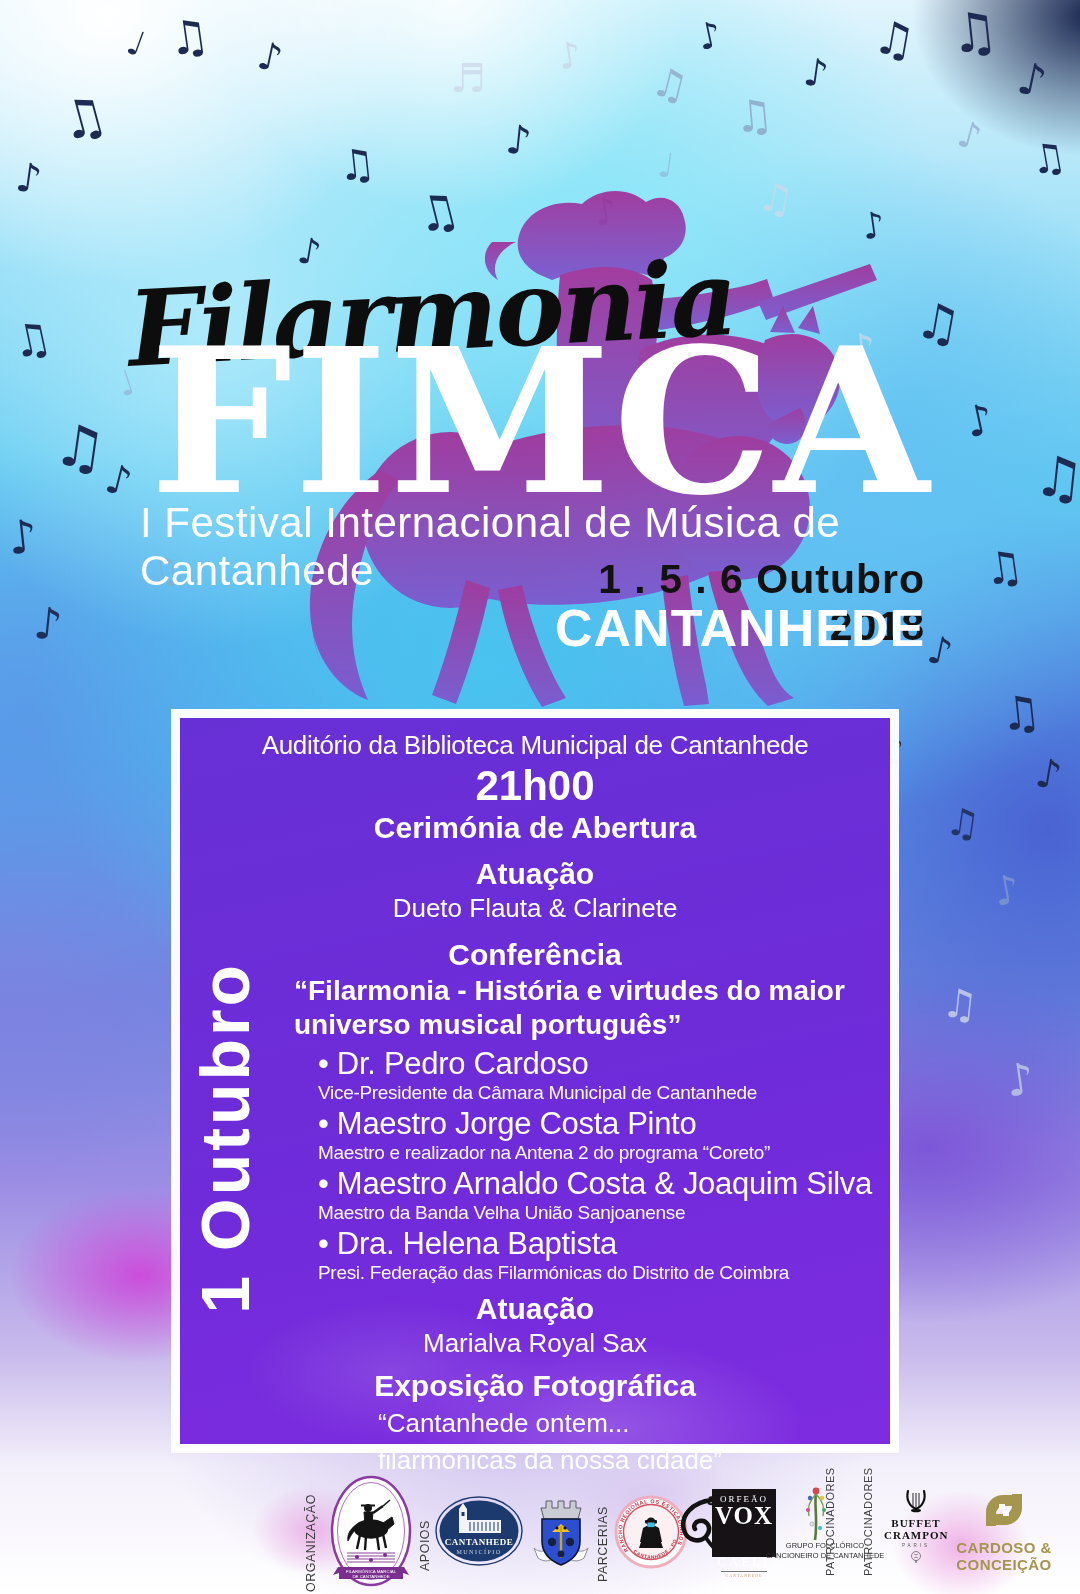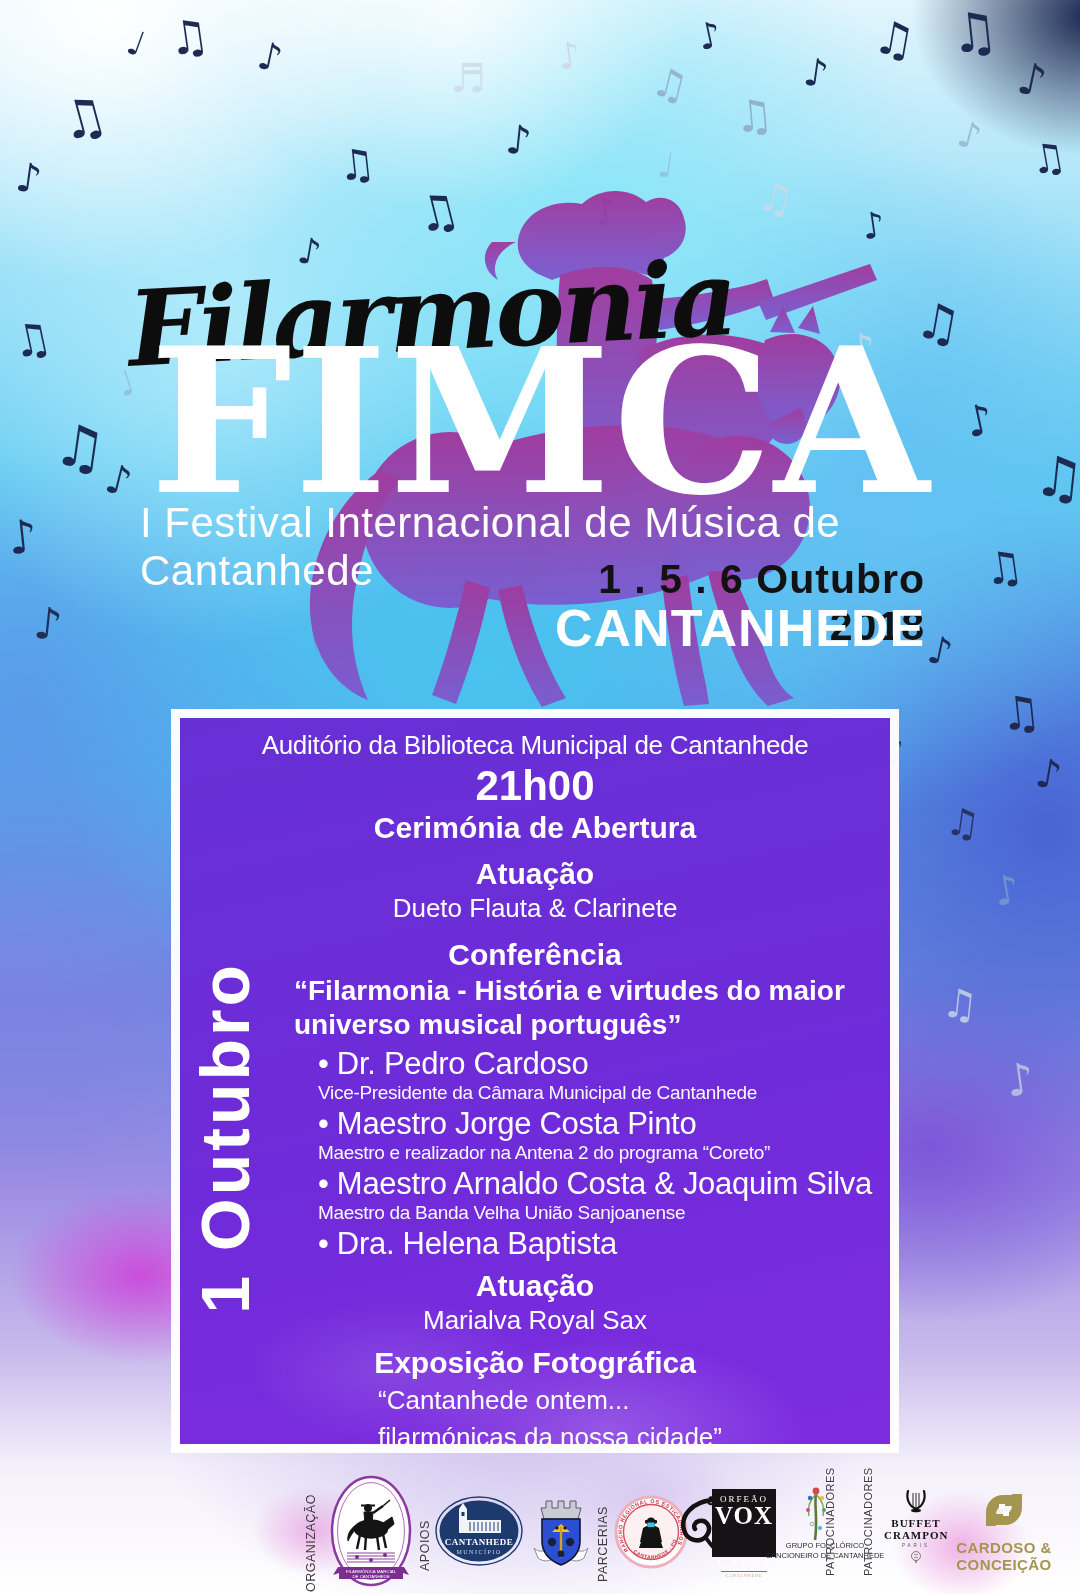--- a/index.html
+++ b/index.html
@@ -209,20 +209,21 @@
           <div>
             <div class="sp-name">• Maestro Jorge Costa Pinto</div>
             <div class="sp-role">Maestro e realizador na Antena 2 do programa “Coreto”</div>
           </div>
           <div>
             <div class="sp-name">• Maestro Arnaldo Costa &amp; Joaquim Silva</div>
             <div class="sp-role">Maestro da Banda Velha União Sanjoanense</div>
           </div>
           <div>
             <div class="sp-name">• Dra. Helena Baptista</div>
+            <div class="sp-role">Presi. Federação das Filarmónicas do Distrito de Coimbra</div>
           </div>
         </div>
         <div class="sp10"></div>
         <div class="p-h">Atuação</div>
         <div class="p-t">Marialva Royal Sax</div>
         <div class="sp10"></div>
         <div class="p-h">Exposição Fotográfica</div>
         <div class="expo-quote">
           <div>“Cantanhede ontem...</div>
           <div>filarmónicas da nossa cidade”</div>

